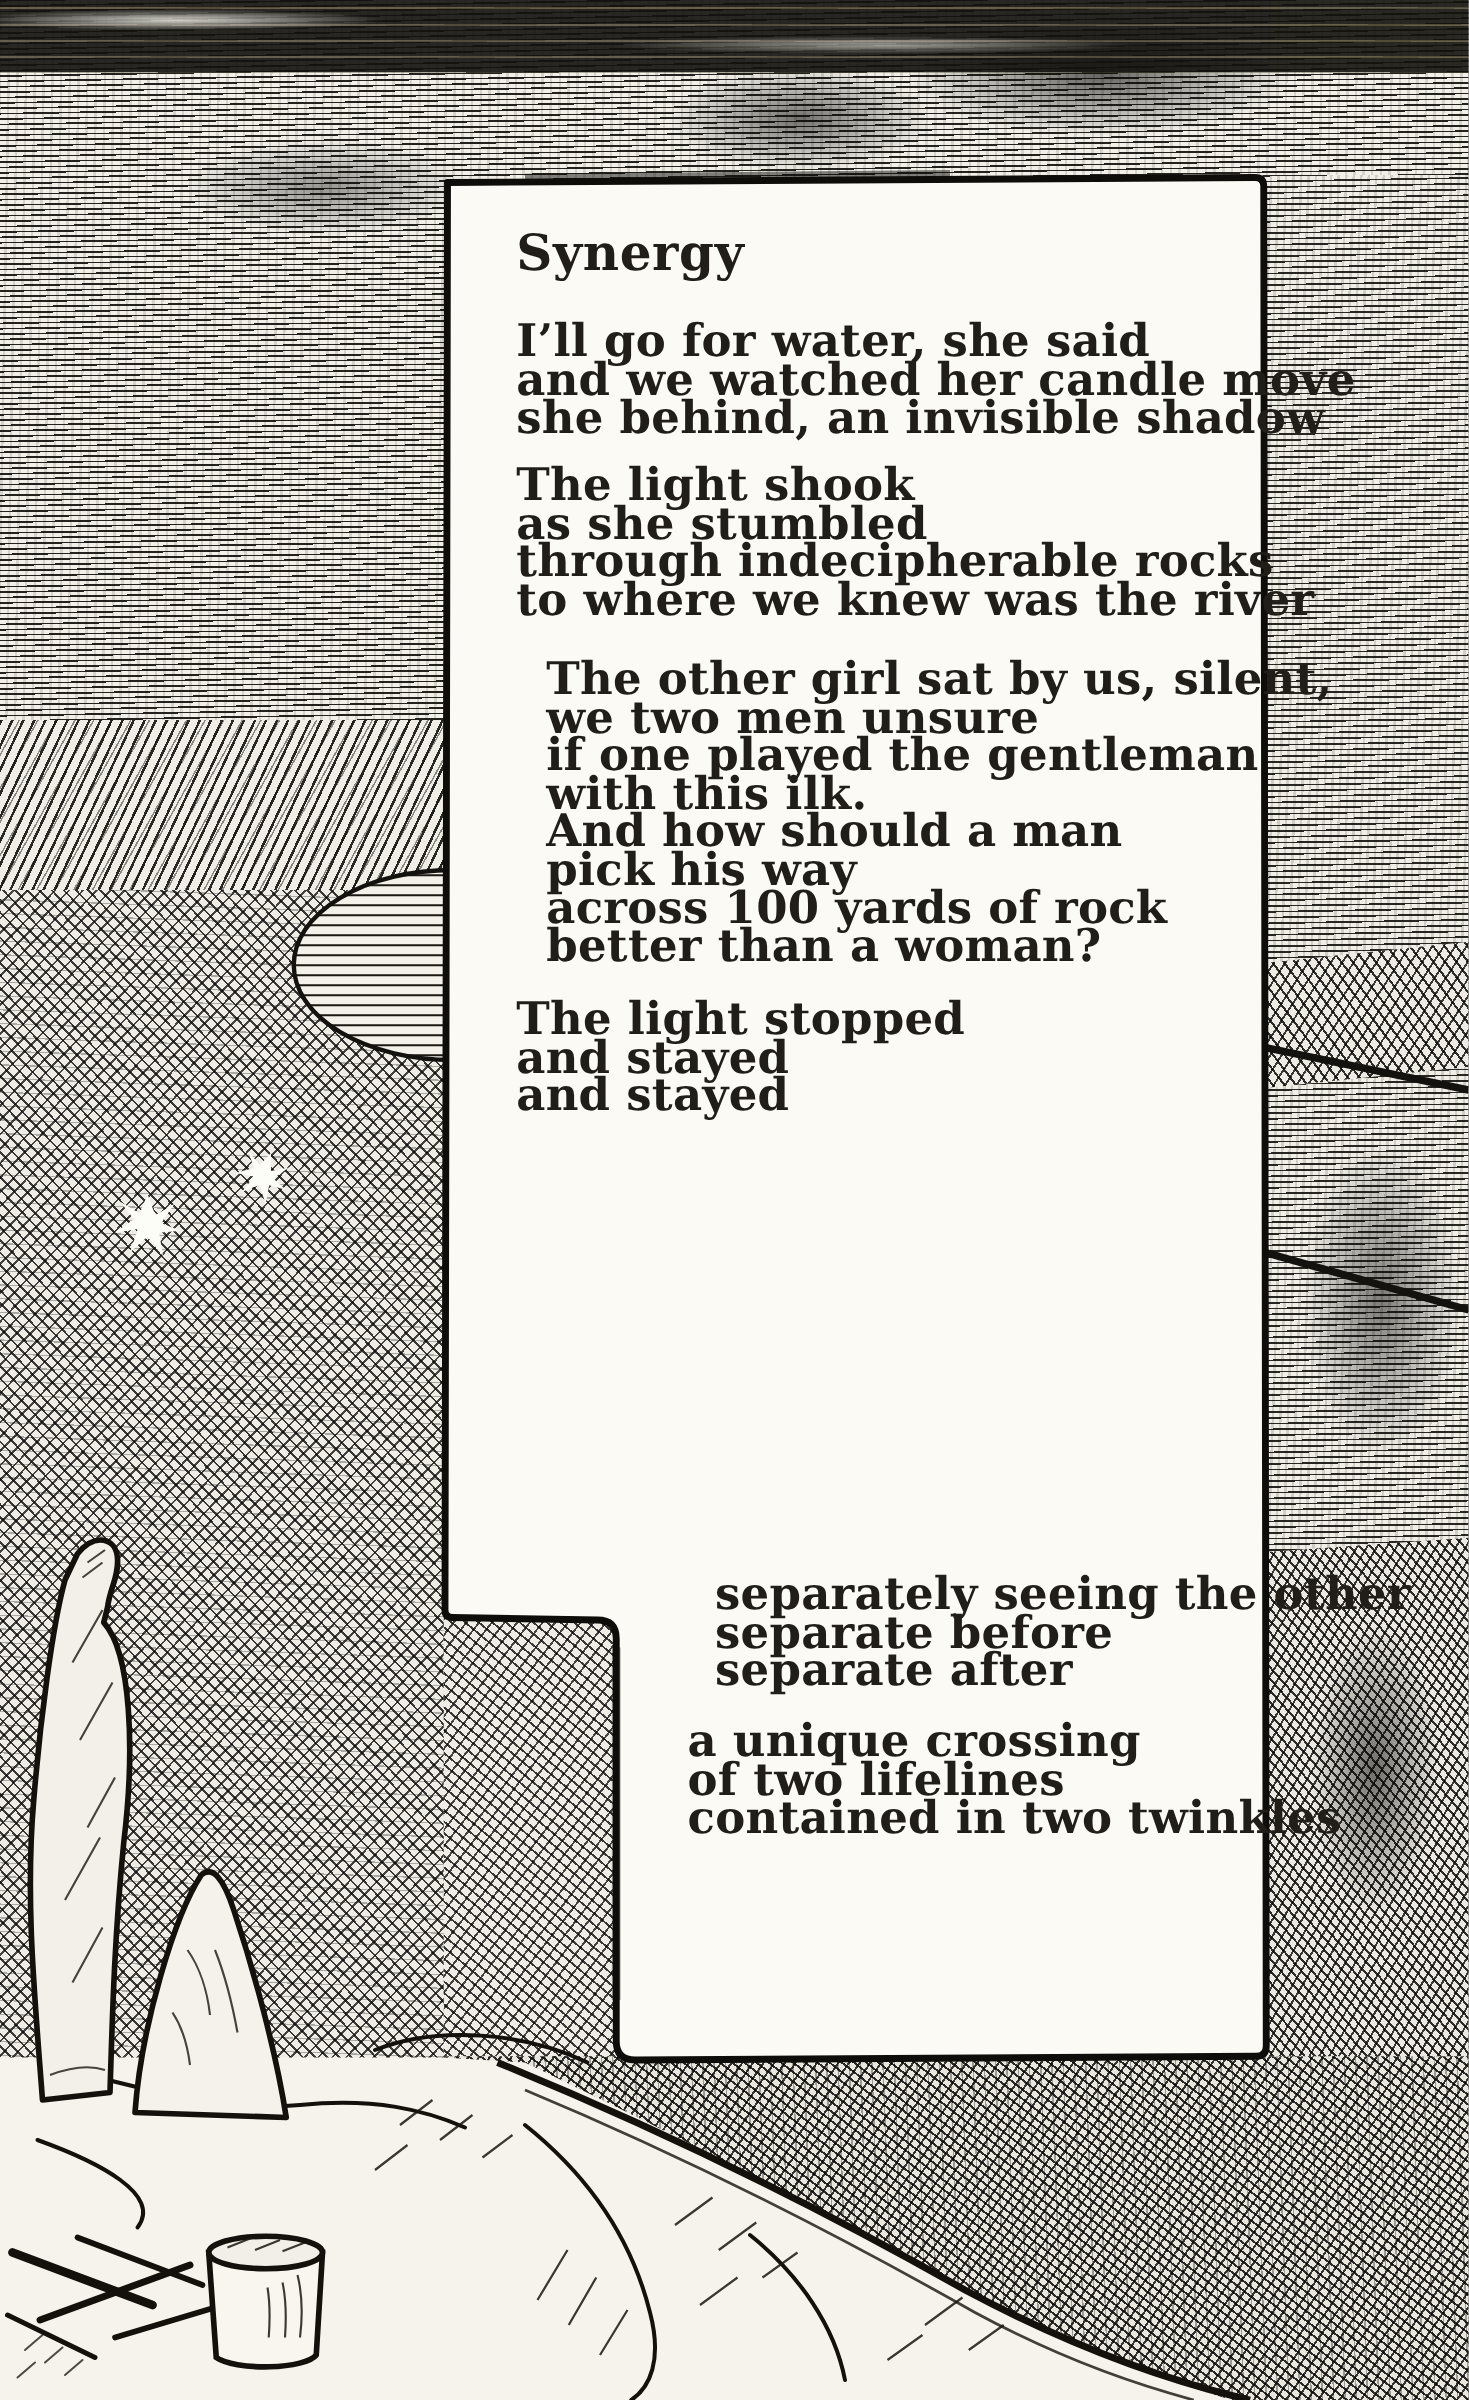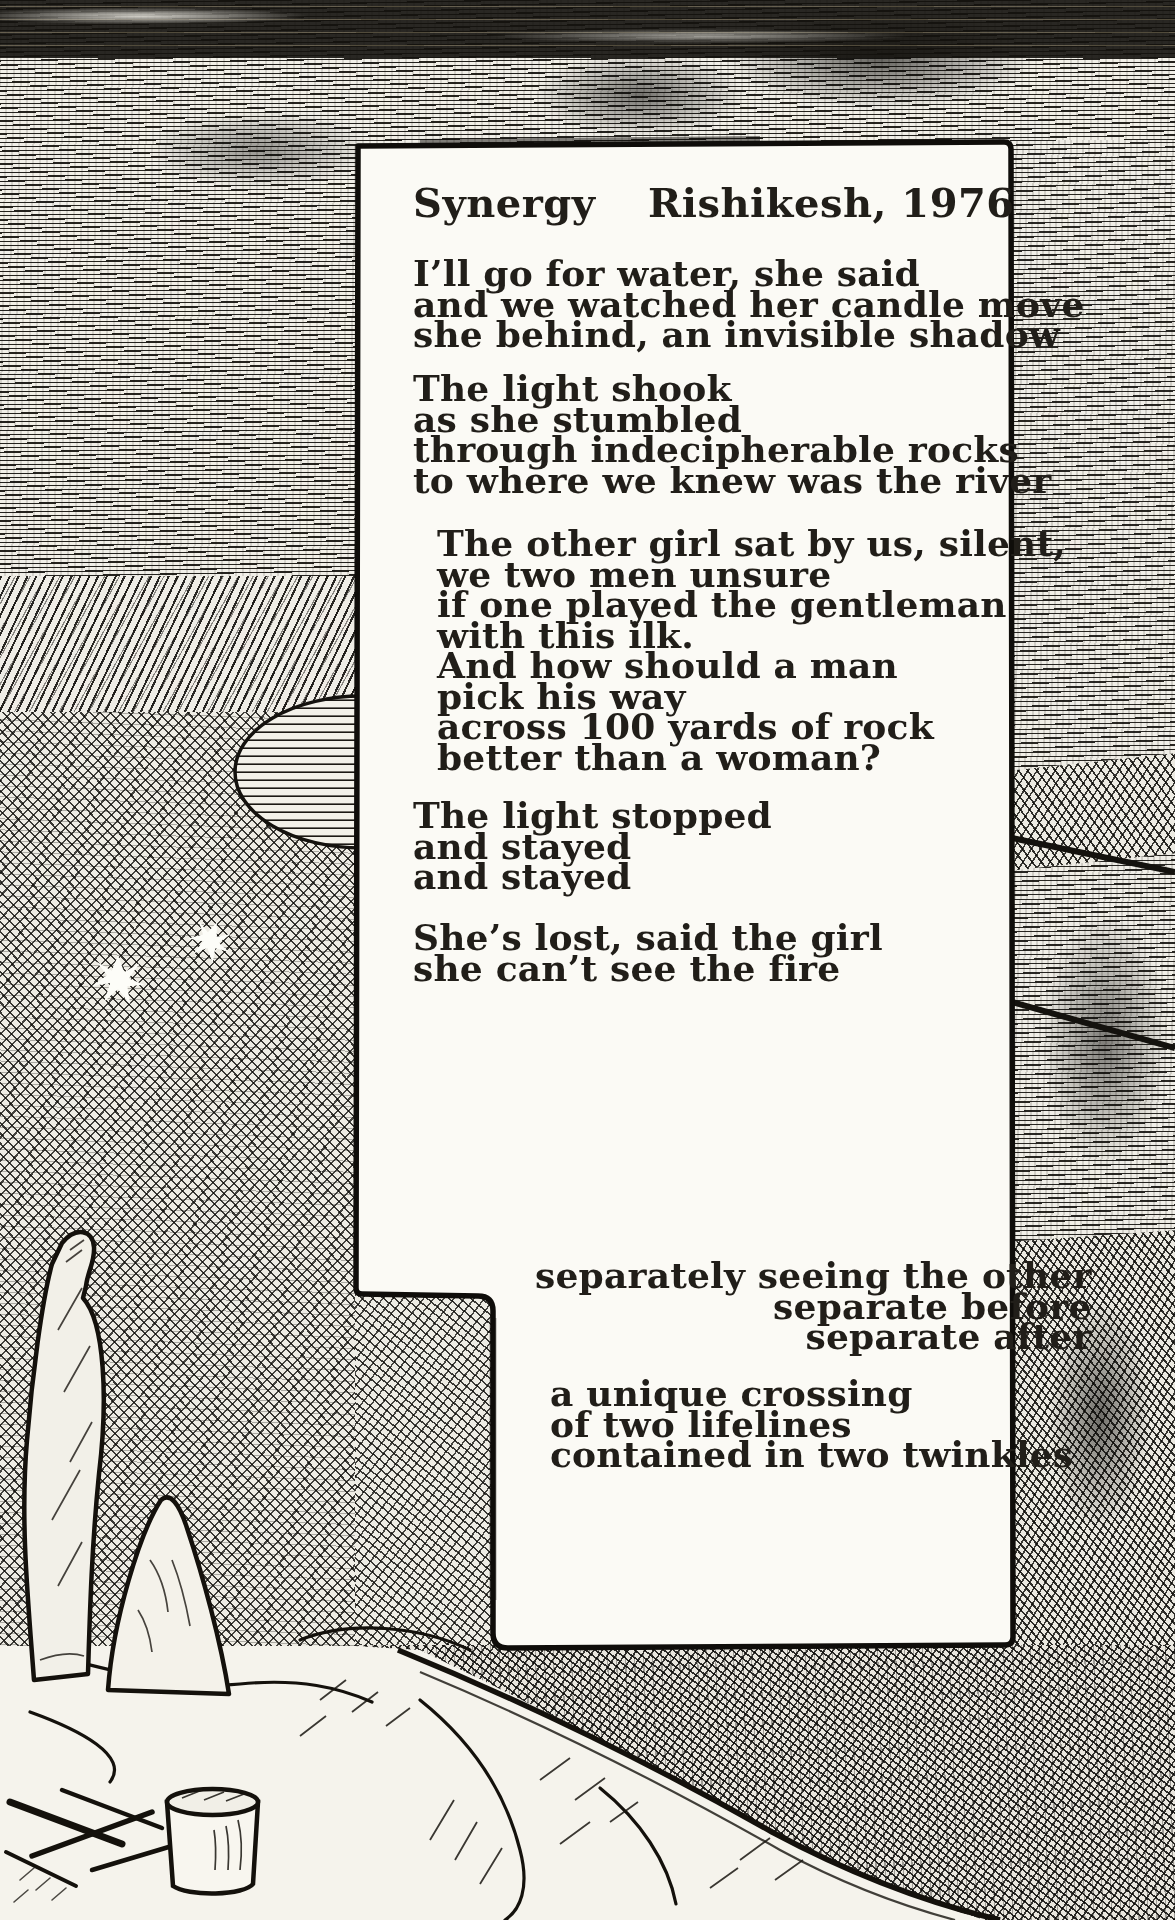--- a/index.html
+++ b/index.html
@@ -103,21 +103,21 @@
     position:absolute;font-size:36px;line-height:30.5px;font-weight:700;
     white-space:pre-line;width:max-content;letter-spacing:.2px;
   }
   #s1{left:413px;top:258px;}
   #s2{left:413px;top:373px;}
   #s3{left:413px;top:528px;margin-left:24px;}
   #s4{left:413px;top:800px;}
   #s5{left:413px;top:922px;}
   #s6{left:413px;top:1013px;}
   #s7{left:413px;top:1073px;}
-  #s8{left:535px;top:1260px;text-align:right;}
+  #s8{left:572px;top:1260px;}
   #s9{left:550px;top:1378px;}
   #s10{left:550px;top:1498px;}
 </style>
 </head>
 <body>
 
 <div class="page">
 
   <div class="bg bg-hatch-top"></div>
   <div class="bg bg-left-diag"></div>
@@ -219,42 +219,39 @@
                L493,1311 Q493,1296 478,1296
                L362,1294 Q356,1294 356,1288 Z" fill="#fbfaf5" stroke="#0f0d0a" stroke-width="5.5" stroke-linejoin="round"></path>
 
       <path d="M420,143 L760,140" stroke="#0f0d0a" stroke-width="8" opacity=".5"></path>
       <path d="M493,1318 L493,1600" stroke="#0f0d0a" stroke-width="7" opacity=".35"></path>
     </g>
   </svg>
 
   <div class="poem-layer">
     <div class="title" id="title-left">Synergy</div>
-    <div class="title" id="title-right">Rishikesh, 1976</div>
 
     <div class="stanza" id="s1">I’ll go for water, she said
 and we watched her candle move
 she behind, an invisible shadow</div>
     <div class="stanza" id="s2">The light shook
 as she stumbled
 through indecipherable rocks
 to where we knew was the river</div>
     <div class="stanza" id="s3">The other girl sat by us, silent,
 we two men unsure
 if one played the gentleman
 with this ilk.
 And how should a man
 pick his way
 across 100 yards of rock
 better than a woman?</div>
     <div class="stanza" id="s4">The light stopped
 and stayed
 and stayed</div>
-    <div class="stanza" id="s5">She’s lost, said the girl
-she can’t see the fire</div>
     <div class="stanza" id="s8">separately seeing the other
 separate before
 separate after</div>
     <div class="stanza" id="s9">a unique crossing
 of two lifelines
 contained in two twinkles</div>
   </div>
 
 </div>
 

